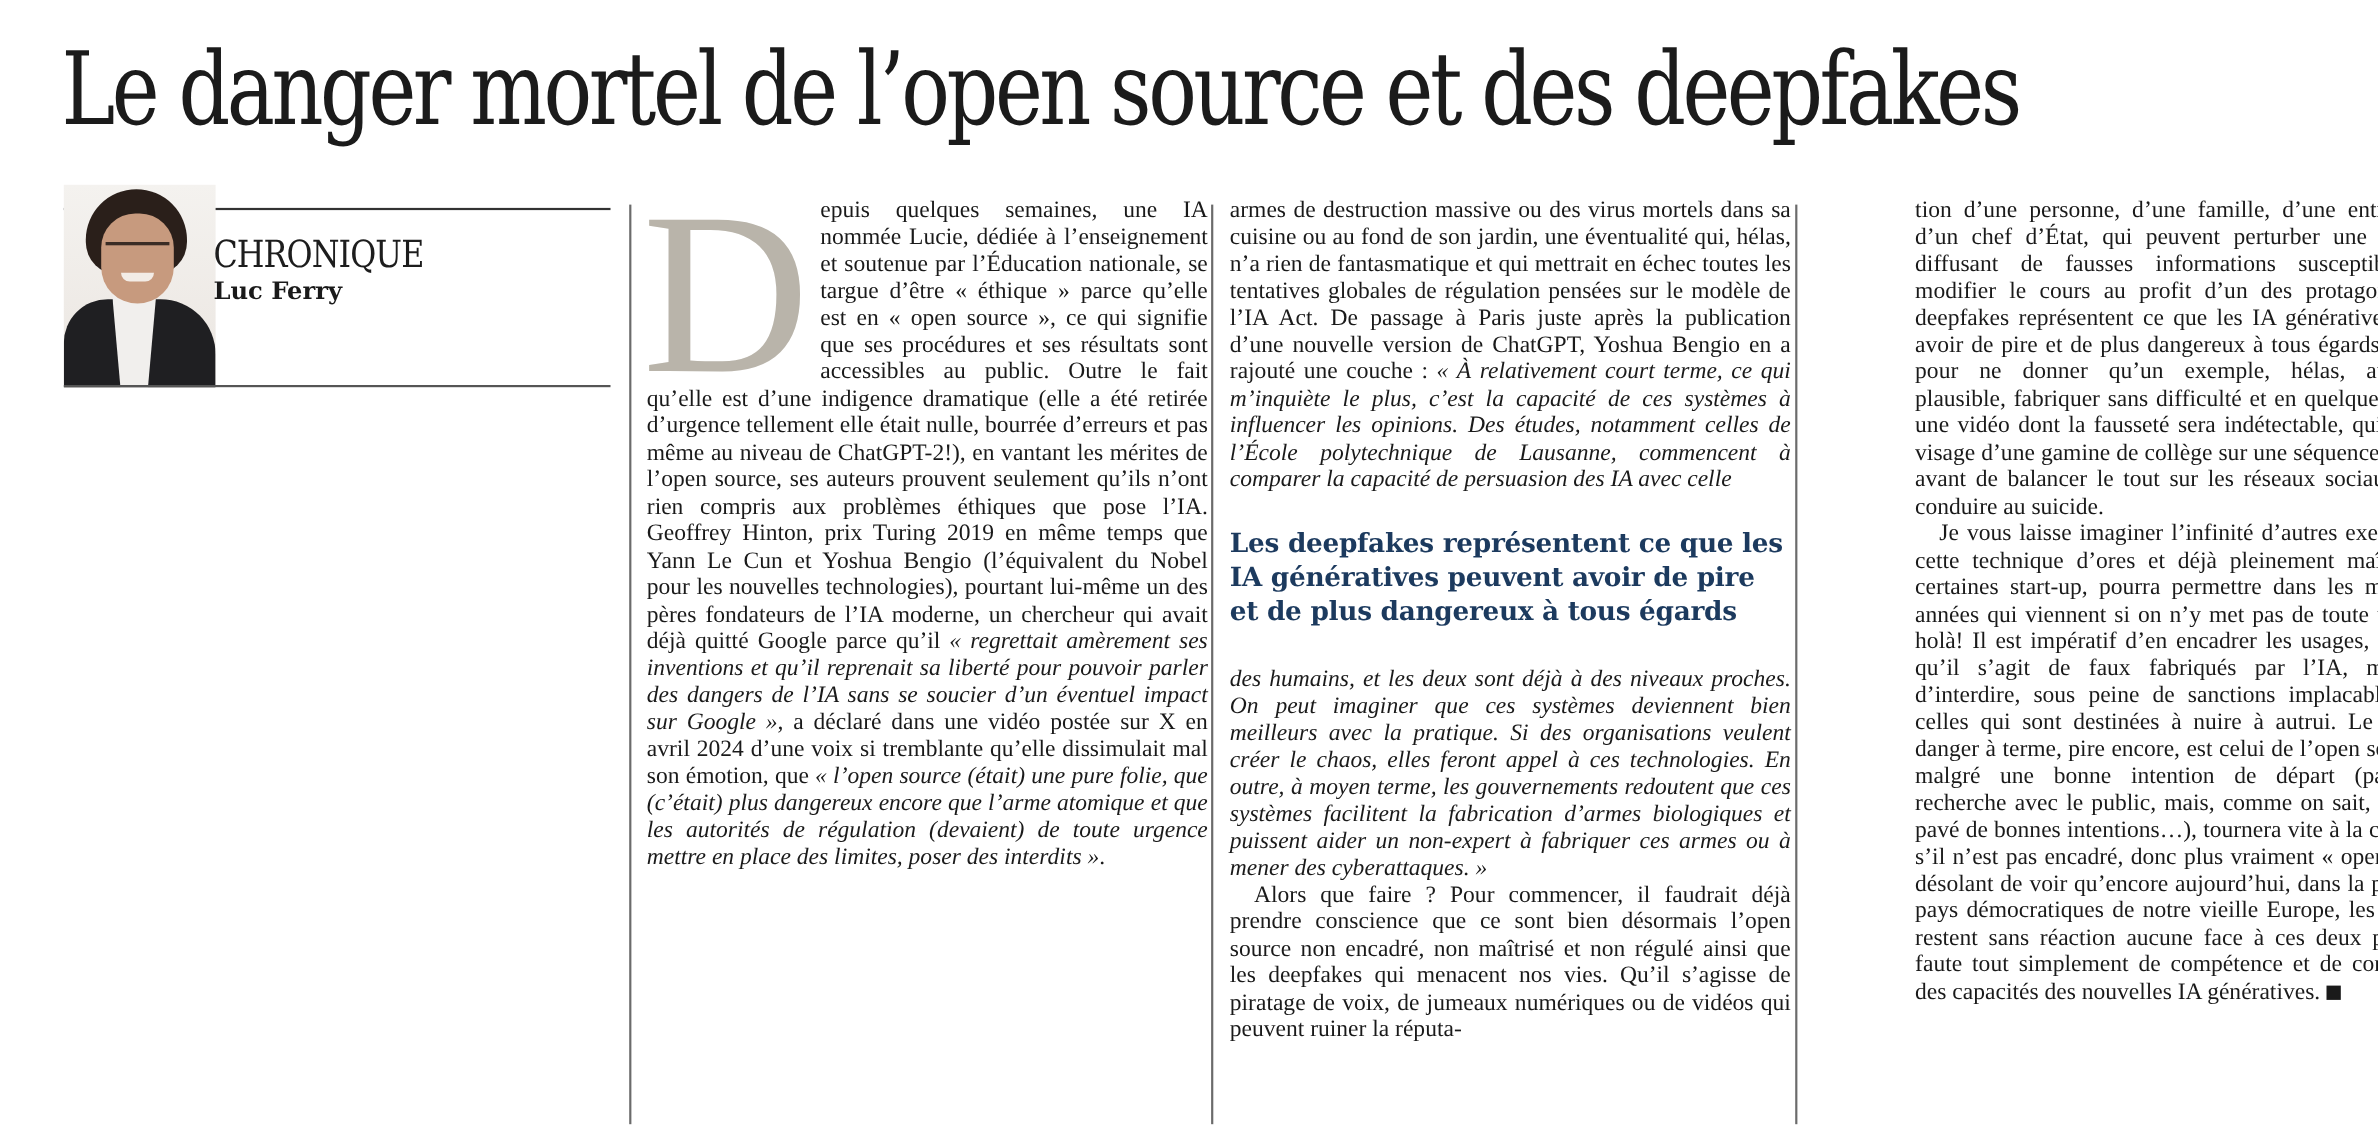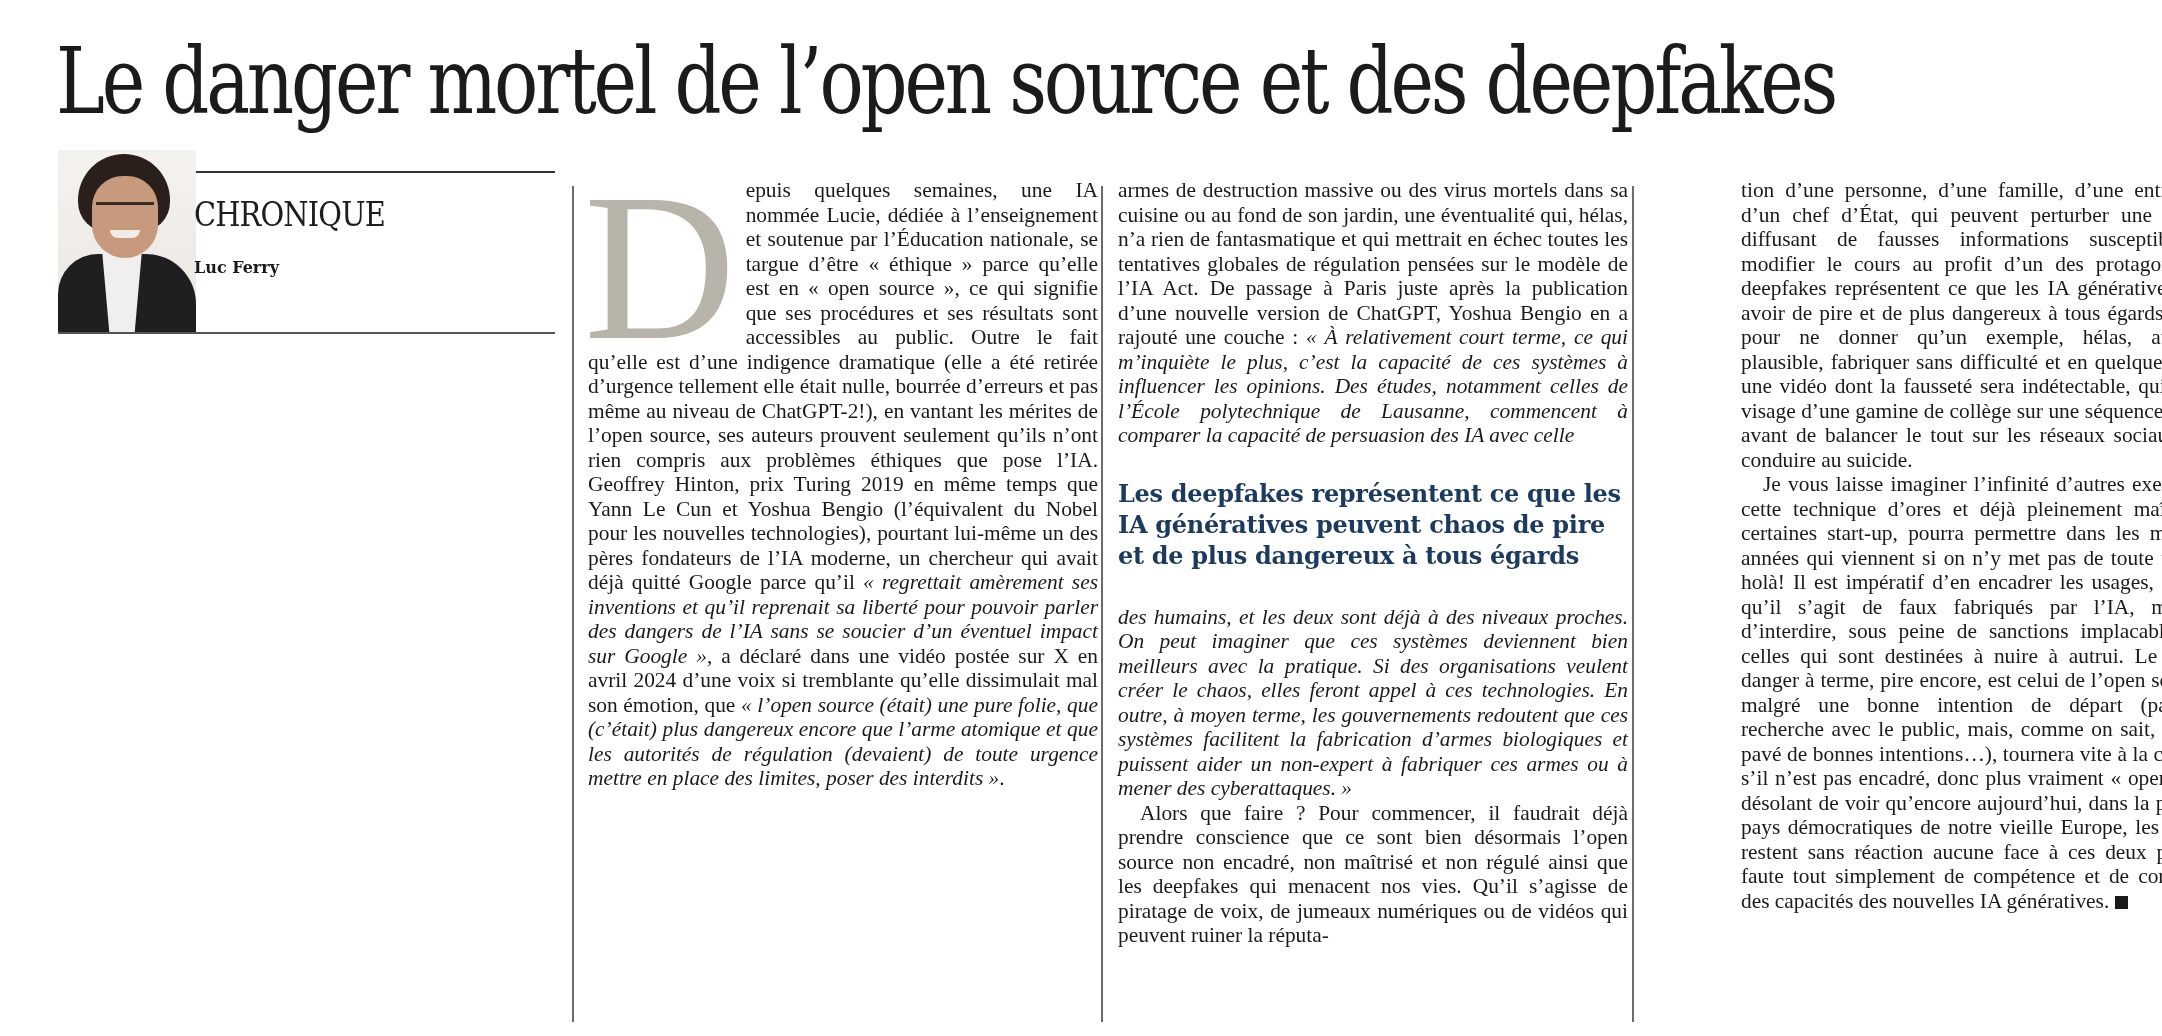--- a/index.html
+++ b/index.html
@@ -4,42 +4,42 @@
 <style>
   html, body { margin: 0; padding: 0; background: #ffffff; }
   body { width: 2162px; height: 1036px; position: relative; overflow: hidden; color: #1a1a1a; }
   .headline {
     position: absolute; left: 56px; top: 30px; width: 2080px;
     font-family: "DejaVu Serif", "Liberation Serif", serif;
     font-size: 92px; line-height: 104px; letter-spacing: -4px;
     transform: scaleX(0.80); transform-origin: left top;
     white-space: nowrap; color: #1b1b1b; margin: 0; font-weight: normal;
   }
-  .sidebar-box { position: absolute; left: 58px; top: 150px; width: 497px; height: 184px; }
+  .sidebar-box { position: absolute; left: 58px; top: 168px; width: 497px; height: 184px; }
   .sidebar-rule-top { position: absolute; left: 0; top: 21px; width: 497px; height: 2px; background: #333; }
   .sidebar-rule-bottom { position: absolute; left: 0; top: 182px; width: 497px; height: 2px; background: #555; }
   .portrait {
     position: absolute; left: 0; top: 0; width: 138px; height: 184px; overflow: hidden;
     background: linear-gradient(180deg, #f4f2ef 0%, #ebe6e1 100%);
   }
   .portrait .hair { position: absolute; left: 20px; top: 4px; width: 92px; height: 78px; border-radius: 46px 46px 30px 30px; background: #2a1f1a; }
   .portrait .face { position: absolute; left: 34px; top: 26px; width: 66px; height: 82px; border-radius: 32px 32px 34px 34px; background: #c79a7e; }
   .portrait .glasses { position: absolute; left: 38px; top: 52px; width: 58px; height: 10px; border-top: 3px solid #3a2c25; }
   .portrait .smile { position: absolute; left: 52px; top: 80px; width: 30px; height: 8px; border-radius: 0 0 15px 15px; background: #f3ece6; }
   .portrait .jacket { position: absolute; left: 0; top: 104px; width: 138px; height: 90px; border-radius: 40px 50px 0 0; background: #1f1f22; }
   .portrait .shirt { position: absolute; left: 44px; top: 100px; width: 40px; height: 90px; background: #f1efed; clip-path: polygon(0 0, 100% 0, 80% 100%, 20% 100%); }
   .kicker {
     position: absolute; left: 136px; top: 44px;
     font-family: "DejaVu Serif", "Liberation Serif", serif; font-size: 34px; font-weight: normal;
     letter-spacing: -1px; transform: scaleX(0.85); transform-origin: left top; color: #1d1d1d;
     line-height: 40px;
   }
   .author {
     position: absolute; left: 136px; top: 84px;
-    font-family: "DejaVu Serif", "Liberation Serif", serif; font-size: 16px; font-weight: bold; color: #1a1a1a; margin-top: 24px;
+    font-family: "DejaVu Serif", "Liberation Serif", serif; font-size: 22px; font-weight: bold; color: #1a1a1a;
   }
   .col-divider { position: absolute; width: 2px; background: #6b6b6b; }
   .column {
     position: absolute; top: 178px; width: 510px;
     font-family: "Liberation Serif", "DejaVu Serif", serif;
     font-size: 21.4px; line-height: 24.5px; text-align: justify; hyphens: none; color: #1a1a1a;
   }
   .column p { margin: 0; }
   .column p.indent { text-indent: 22px; }
   .column em { }
@@ -79,21 +79,21 @@
 <div class="col-divider" style="left:1632px; top:186px; height:836px;"></div>
 
 <div class="column" style="left:588px;">
   <p>
     <span class="dropcap">D</span><span>epuis quelques semaines, une IA nommée Lucie, dédiée à l’enseignement et soutenue par l’Éducation nationale, se targue d’être « éthique » parce qu’elle est en « open source », ce qui signifie que ses procédures et ses résultats sont accessibles au public. Outre le fait qu’elle est d’une indigence dramatique (elle a été retirée d’urgence tellement elle était nulle, bourrée d’erreurs et pas même au niveau de ChatGPT-2!), en vantant les mérites de l’open source, ses auteurs prouvent seulement qu’ils n’ont rien compris aux problèmes éthiques que pose l’IA. Geoffrey Hinton, prix Turing 2019 en même temps que Yann Le Cun et Yoshua Bengio (l’équivalent du Nobel pour les nouvelles technologies), pourtant lui-même un des pères fondateurs de l’IA moderne, un chercheur qui avait déjà quitté Google parce qu’il </span><em>« regrettait amèrement ses inventions et qu’il reprenait sa liberté pour pouvoir parler des dangers de l’IA sans se soucier d’un éventuel impact sur Google »</em><span>, a déclaré dans une vidéo postée sur X en avril 2024 d’une voix si tremblante qu’elle dissimulait mal son émotion, que </span><em>« l’open source (était) une pure folie, que (c’était) plus dangereux encore que l’arme atomique et que les autorités de régulation (devaient) de toute urgence mettre en place des limites, poser des interdits »</em><span>.</span>
   </p>
 </div>
 
 <div class="column" style="left:1118px;">
   <p><span>armes de destruction massive ou des virus mortels dans sa cuisine ou au fond de son jardin, une éventualité qui, hélas, n’a rien de fantasmatique et qui mettrait en échec toutes les tentatives globales de régulation pensées sur le modèle de l’IA Act. De passage à Paris juste après la publication d’une nouvelle version de ChatGPT, Yoshua Bengio en a rajouté une couche : </span><em>« À relativement court terme, ce qui m’inquiète le plus, c’est la capacité de ces systèmes à influencer les opinions. Des études, notamment celles de l’École polytechnique de Lausanne, commencent à comparer la capacité de persuasion des IA avec celle</em></p>
-  <div class="pullquote">Les deepfakes représentent ce que les IA génératives peuvent chaos de pire et de plus dangereux à tous égards</div>
+  <div class="pullquote">Les deepfakes représentent ce que les IA génératives peuvent avoir de pire et de plus dangereux à tous égards</div>
   <p><em>des humains, et les deux sont déjà à des niveaux proches. On peut imaginer que ces systèmes deviennent bien meilleurs avec la pratique. Si des organisations veulent créer le chaos, elles feront appel à ces technologies. En outre, à moyen terme, les gouvernements redoutent que ces systèmes facilitent la fabrication d’armes biologiques et puissent aider un non-expert à fabriquer ces armes ou à mener des cyberattaques. »</em></p>
   <p class="indent">Alors que faire ? Pour commencer, il faudrait déjà prendre conscience que ce sont bien désormais l’open source non encadré, non maîtrisé et non régulé ainsi que les deepfakes qui menacent nos vies. Qu’il s’agisse de piratage de voix, de jumeaux numériques ou de vidéos qui peuvent ruiner la réputa-</p>
 </div>
 
 <div class="column" style="left:1741px;">
   <p>tion d’une personne, d’une famille, d’une entreprise ou d’un chef d’État, qui peuvent perturber une guerre en diffusant de fausses informations susceptibles d’en modifier le cours au profit d’un des protagonistes, les deepfakes représentent ce que les IA génératives peuvent avoir de pire et de plus dangereux à tous égards. On peut, pour ne donner qu’un exemple, hélas, aujourd’hui plausible, fabriquer sans difficulté et en quelques minutes, une vidéo dont la fausseté sera indétectable, qui mettra le visage d’une gamine de collège sur une séquence de film X avant de balancer le tout sur les réseaux sociaux pour la conduire au suicide.</p>
   <p class="indent"><span>Je vous laisse imaginer l’infinité d’autres exemples que cette technique d’ores et déjà pleinement maîtrisée par certaines start-up, pourra permettre dans les mois et les années qui viennent si on n’y met pas de toute urgence le holà! Il est impératif d’en encadrer les usages, d’indiquer qu’il s’agit de faux fabriqués par l’IA, mais aussi d’interdire, sous peine de sanctions implacables, toutes celles qui sont destinées à nuire à autrui. Le deuxième danger à terme, pire encore, est celui de l’open source, qui, malgré une bonne intention de départ (partager la recherche avec le public, mais, comme on sait, l’enfer est pavé de bonnes intentions…), tournera vite à la catastrophe s’il n’est pas encadré, donc plus vraiment « open » ! Il est désolant de voir qu’encore aujourd’hui, dans la plupart des pays démocratiques de notre vieille Europe, les politiques restent sans réaction aucune face à ces deux problèmes, faute tout simplement de compétence et de connaissance des capacités des nouvelles IA génératives.</span><span class="end-mark"></span></p>
 </div>
 
 </body></html>

